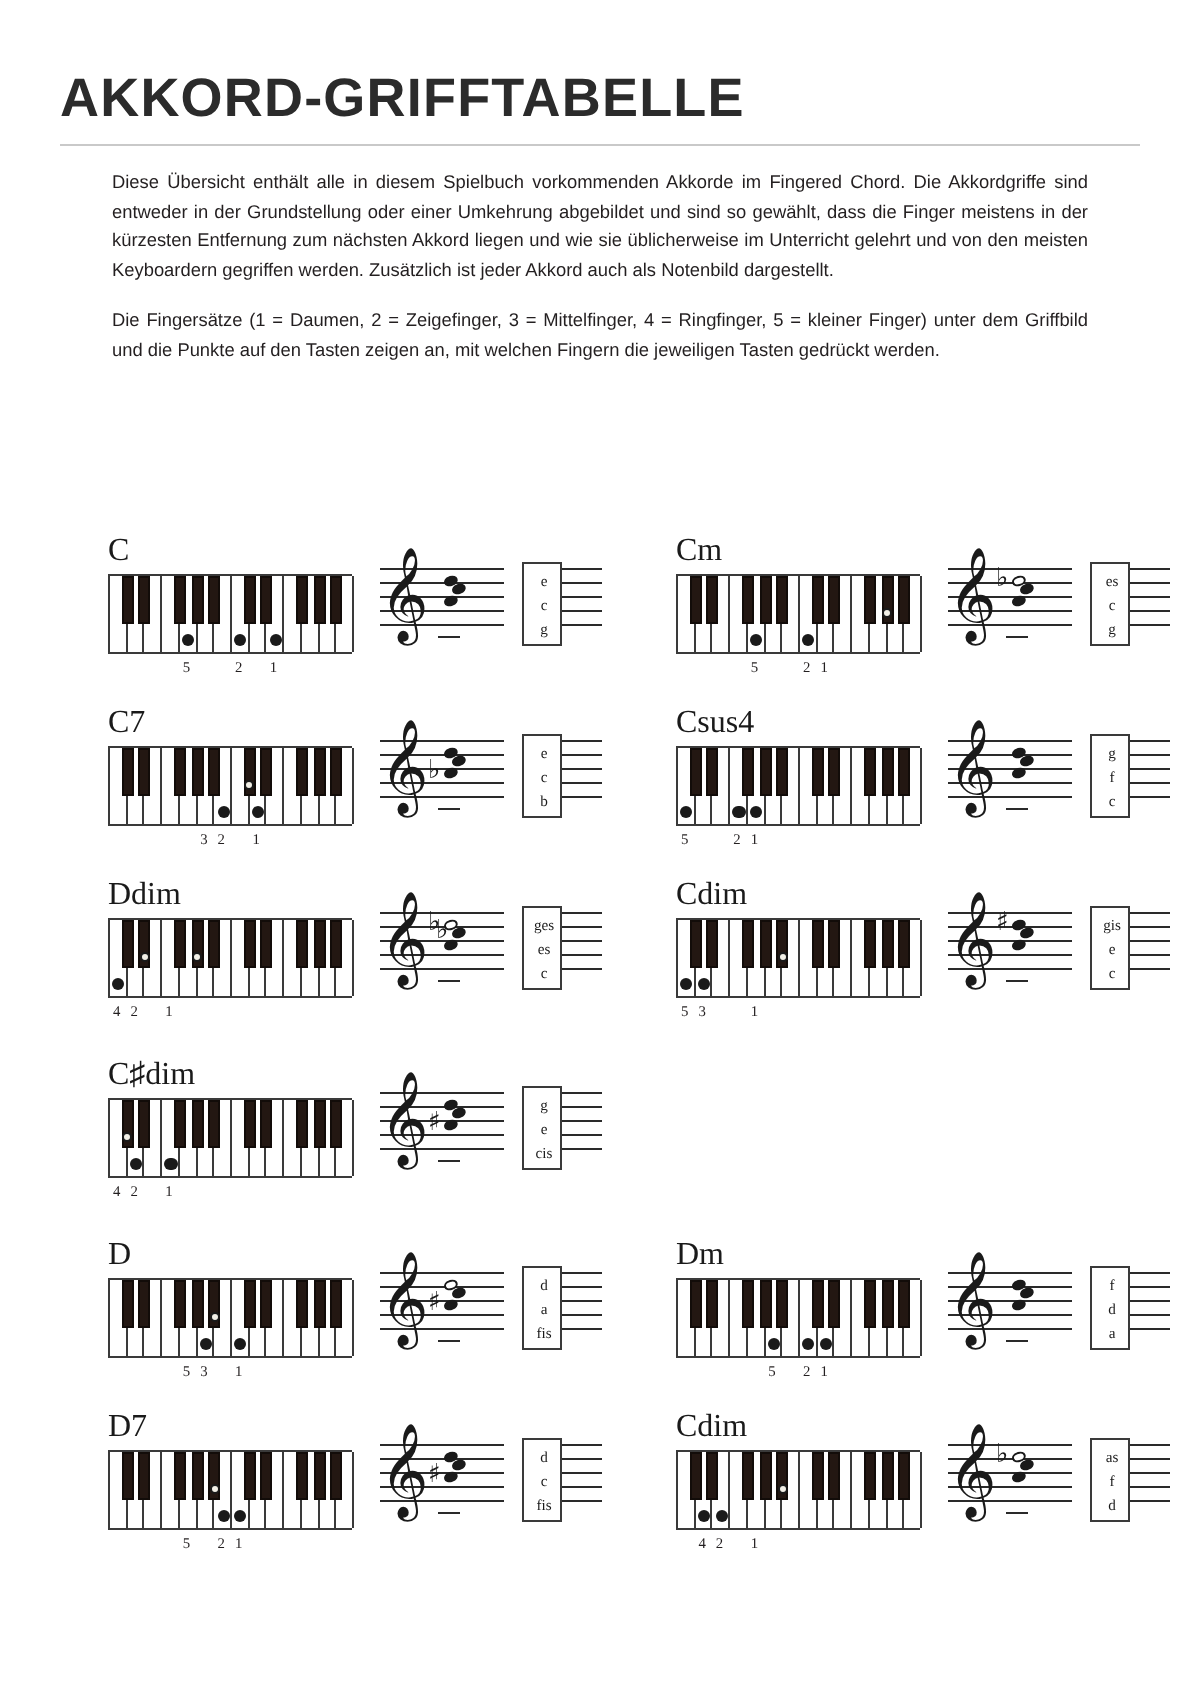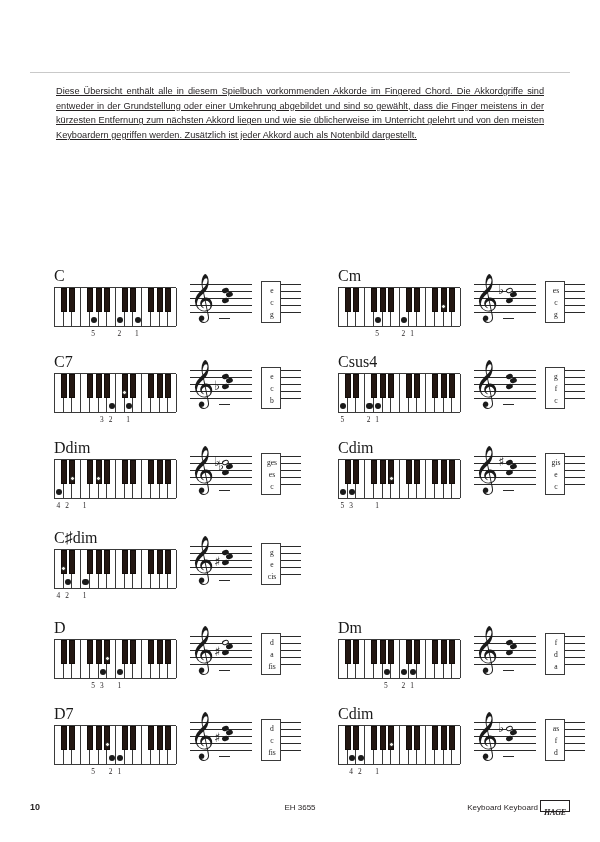--- a/index.html
+++ b/index.html
@@ -29,21 +29,21 @@
     background:#c9c9c9;
   }
 
   
   .intro{
     position:absolute;left:56px;top:84px;width:488px;
     font-size:9.2px;line-height:14.6px;
     color:#231f20;
   }
   .intro p{margin:0 0 11px 0;}
-  .intro p.justify{text-align:justify;text-decoration:underline;}
+  .intro p.justify{text-align:justify;}
 
   
   .grid{
     position:absolute;left:0;top:268px;width:600px;
   }
   .chord{
     position:absolute;
     width:262px;height:88px;
   }
   .chord .name{
@@ -180,24 +180,26 @@
     font-family:"Liberation Serif", serif;
     font-style:italic;font-size:8px;line-height:10px;
     letter-spacing:-0.2px;
   }
 </style>
 </head>
 <body>
 
 <div class="page">
 
+  <div class="title">AKKORD-GRIFFTABELLE</div>
   <div class="rule"></div>
 
   <div class="intro">
     <p class="justify">Diese Übersicht enthält alle in diesem Spielbuch vorkommenden Akkorde im Fingered Chord. Die Akkordgriffe sind entweder in der Grundstellung oder einer Umkehrung abgebildet und sind so gewählt, dass die Finger meistens in der kürzesten Entfernung zum nächsten Akkord liegen und wie sie üblicherweise im Unterricht gelehrt und von den meisten Keyboardern gegriffen werden. Zusätzlich ist jeder Akkord auch als Notenbild dargestellt.</p>
+    <p class="justify">Die Fingersätze (1 = Daumen, 2 = Zeigefinger, 3 = Mittelfinger, 4 = Ringfinger, 5 = kleiner Finger) unter dem Griffbild und die Punkte auf den Tasten zeigen an, mit welchen Fingern die jeweiligen Tasten gedrückt werden.</p>
   </div>
 
   <div class="grid" id="chord-grid">
       <div class="chord" style="left: 46px; top: 0px;">
         <div class="name">C</div>
         <div class="kb">
           <div class="wk" style="left: 0px; width: 8.71429px;"></div>
           <div class="wk" style="left: 8.71429px; width: 8.71429px;"></div>
           <div class="wk" style="left: 17.4286px; width: 8.71429px;"></div>
           <div class="wk" style="left: 26.1429px; width: 8.71429px;"></div>
@@ -825,20 +827,14 @@
           <span style="top: 28px;">d</span>
         </div>
         <div class="tail" style="top: 16px;"></div>
         <div class="tail" style="top: 23px;"></div>
         <div class="tail" style="top: 30px;"></div>
         <div class="tail" style="top: 37px;"></div>
         <div class="tail" style="top: 44px;"></div>
       </div>
     </div>
 
-  <div class="footer">
-    <div class="pg">10</div>
-    <div class="ehno">EH 3655</div>
-    <div class="kbkb">Keyboard Keyboard</div>
-    <div class="hage"><b>HAGE</b></div>
-  </div>
 
 </div>
 
 </body></html>

